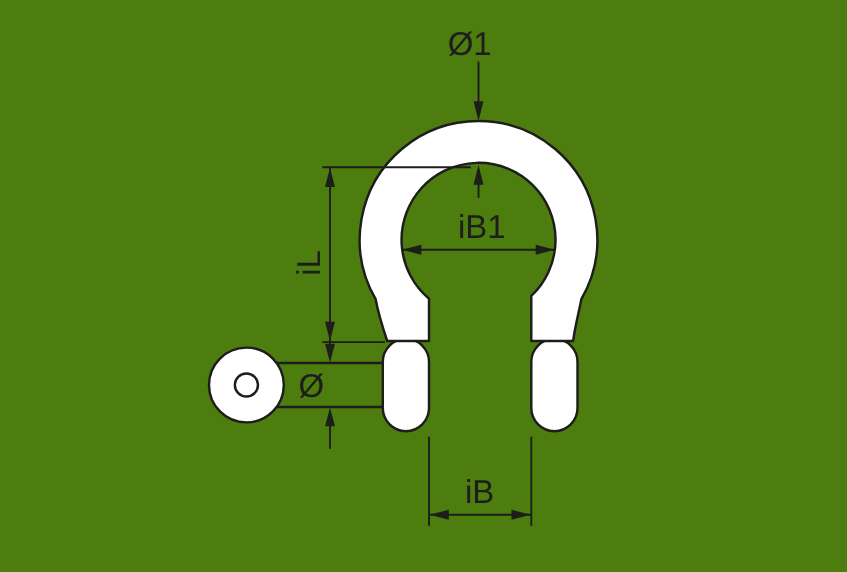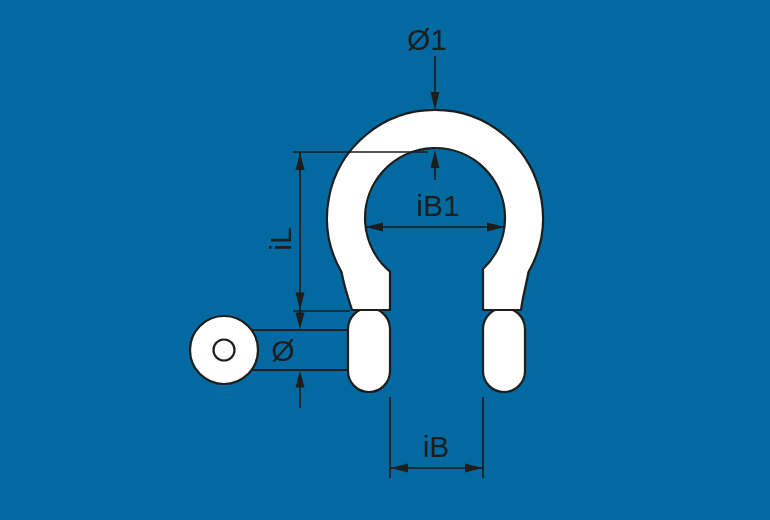--- a/index.html
+++ b/index.html
@@ -7,21 +7,21 @@
     padding: 0;
     background: #ffffff;
     width: 770px;
     height: 520px;
     overflow: hidden;
   }
   .drawing-stage {
     width: 770px;
     height: 520px;
     position: relative;
-    background: #0369a1;
+    background: #4d7c0f;
   }
   svg text {
     font-family: "Liberation Sans", "DejaVu Sans", sans-serif;
     font-size: 30px;
     font-weight: 400;
   }
 </style>
 </head>
 <body>
 

